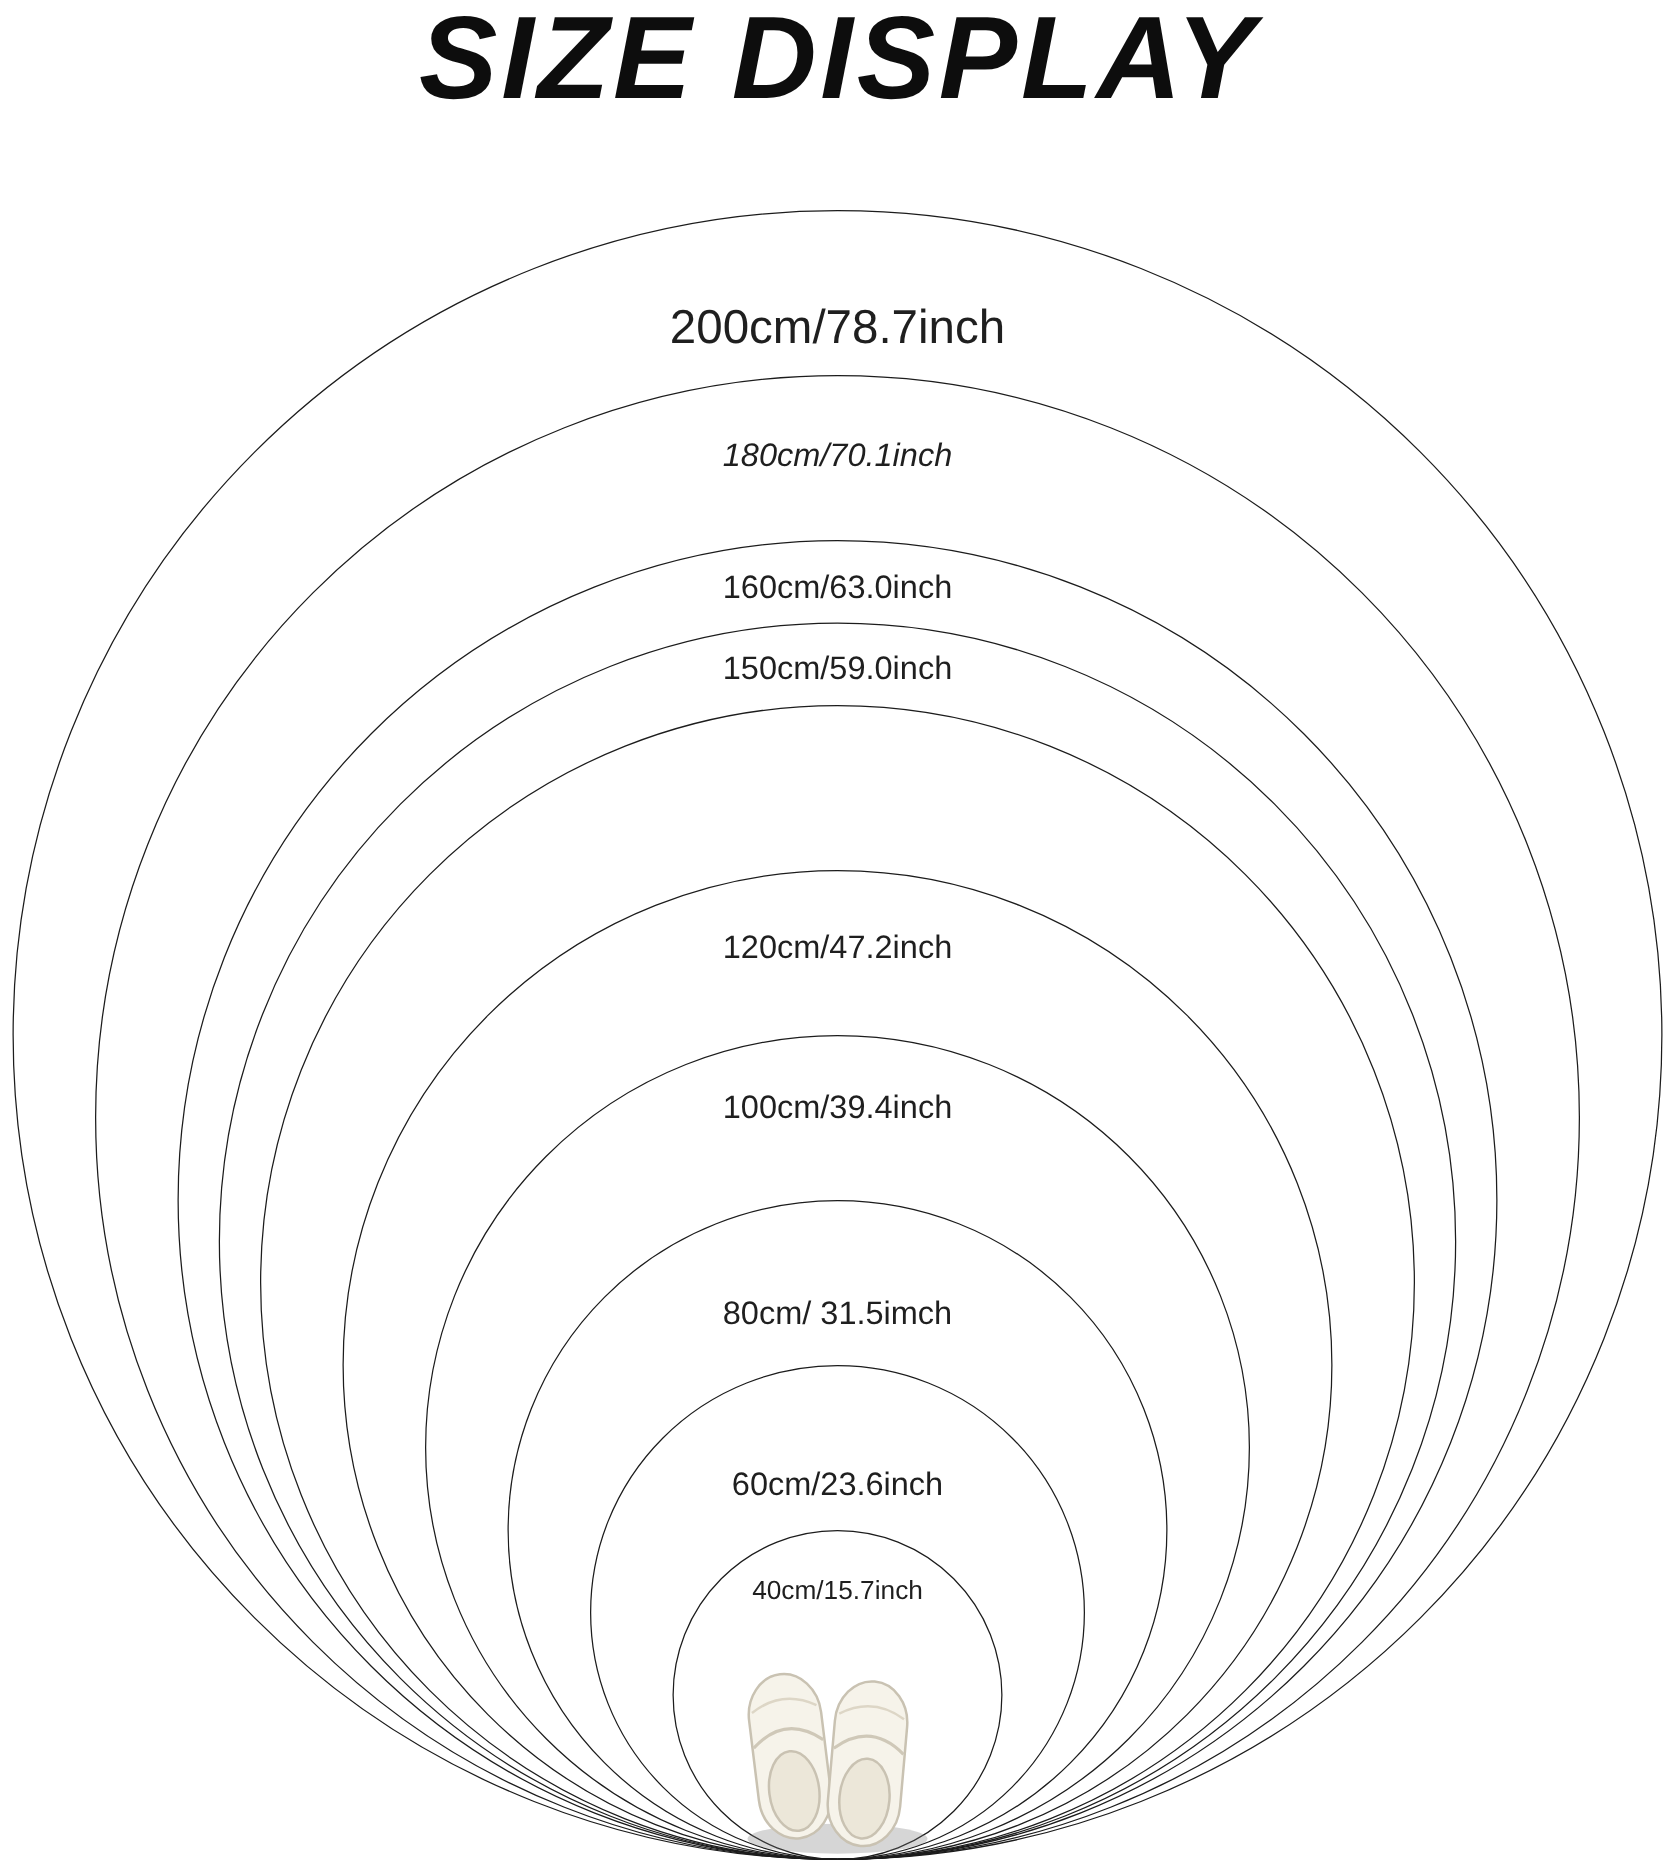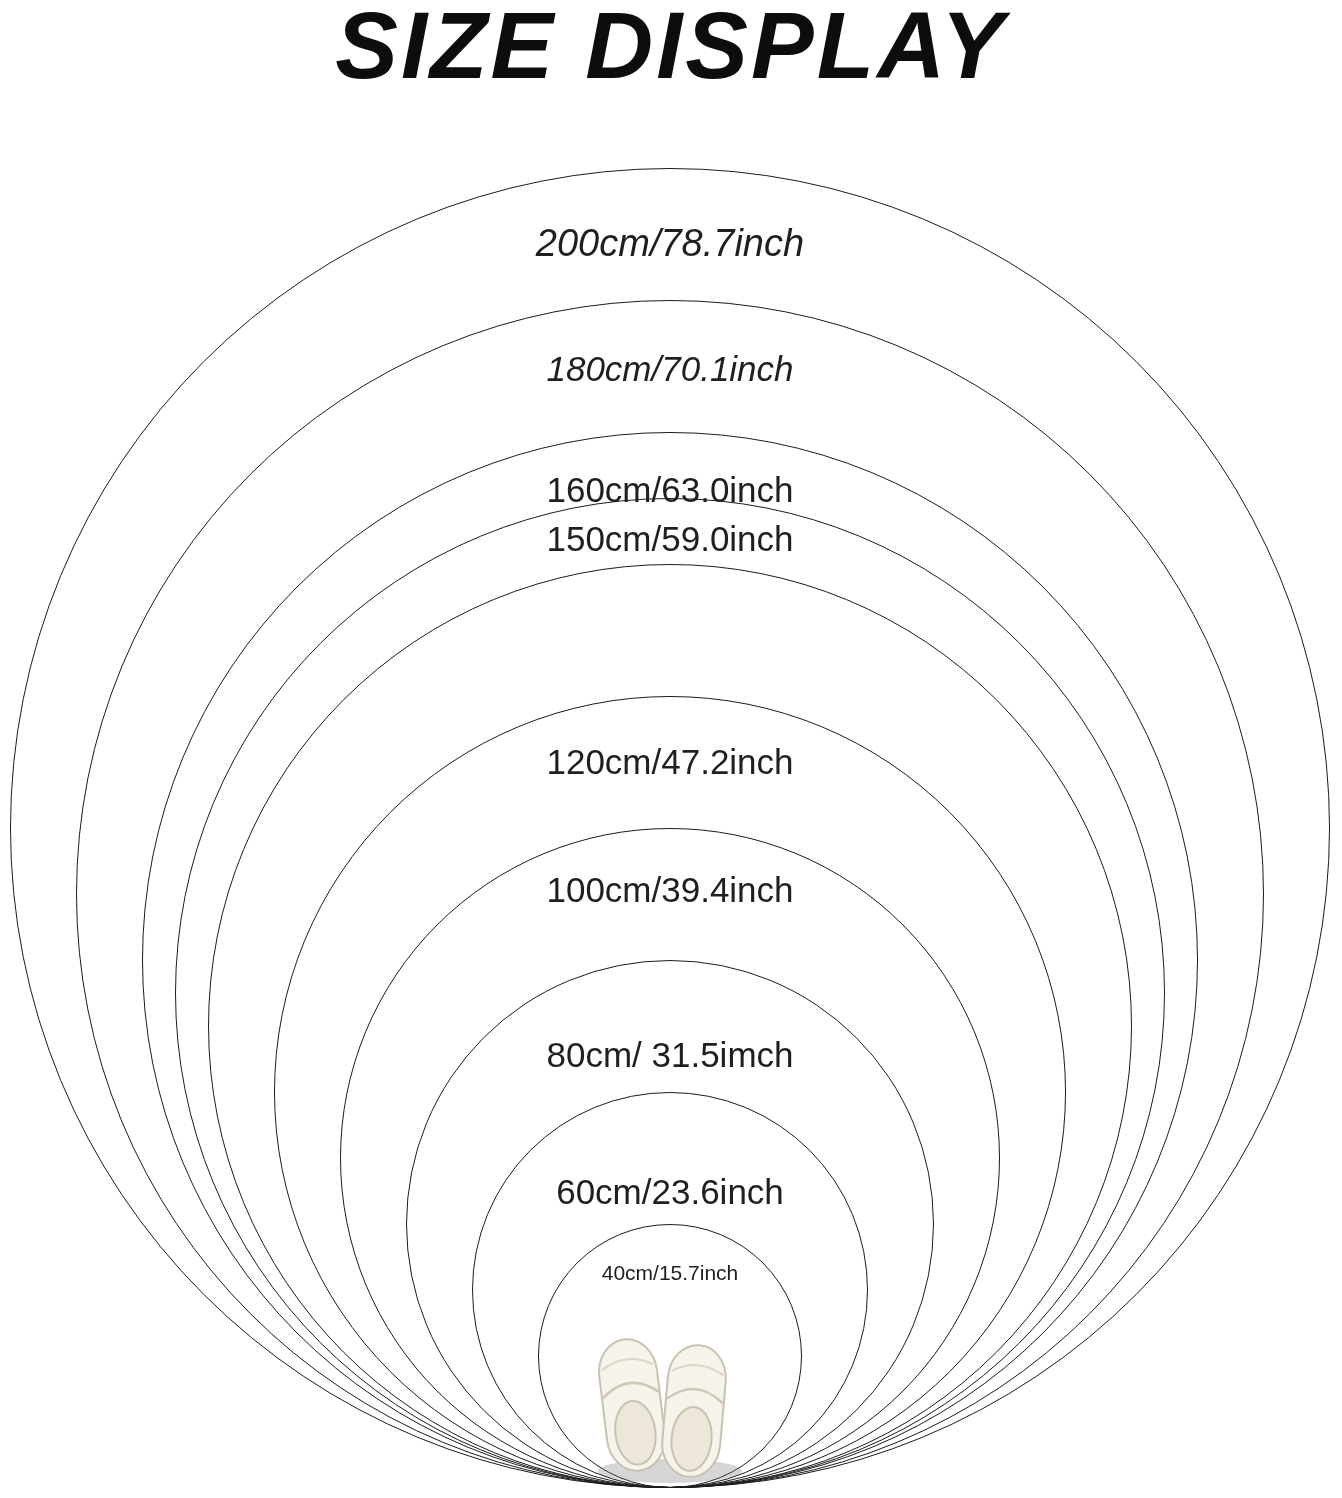--- a/index.html
+++ b/index.html
@@ -45,27 +45,27 @@
   .c100 { left: 340px; top: 828px;  width: 660px;  height: 660px; }
   .c80  { left: 406px; top: 960px;  width: 528px;  height: 528px; }
   .c60  { left: 472px; top: 1092px; width: 396px;  height: 396px; }
   .c40  { left: 538px; top: 1224px; width: 264px;  height: 264px; }
 
   .size-label {
     position: absolute;
     left: 670px;
     transform: translateX(-50%);
     white-space: nowrap;
-    font-size: 35px;
+    font-size: 26px;
     color: #1f1f1f;
     font-family: "Liberation Sans", sans-serif;
   }
-  .l200 { top: 222px; font-size: 38px; font-style: italic; }
+  .l200 { top: 241px; font-size: 38px; }
   .l180 { top: 349px; font-style: italic; }
-  .l160 { top: 470px; text-align: center; }
+  .l160 { top: 454px; text-align: center; }
   .l150 { top: 519px; text-align: center; }
   .l140 { top: 612px; }
   .l120 { top: 742px; }
   .l100 { top: 870px; }
   .l80  { top: 1007px; margin-top: 28px; }
   .l60  { top: 1172px; }
   .l40  { top: 1261px; font-size: 21px; }
 
   .slippers {
     position: absolute;

